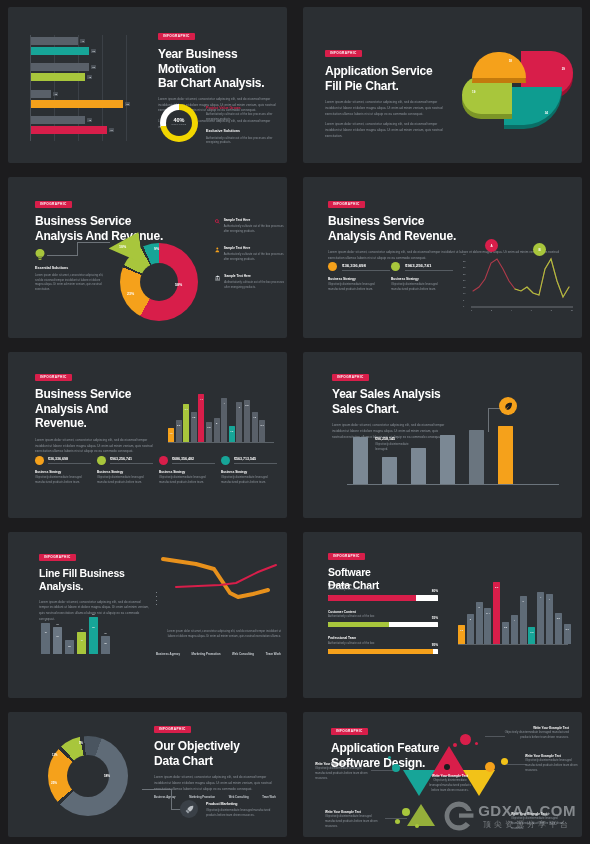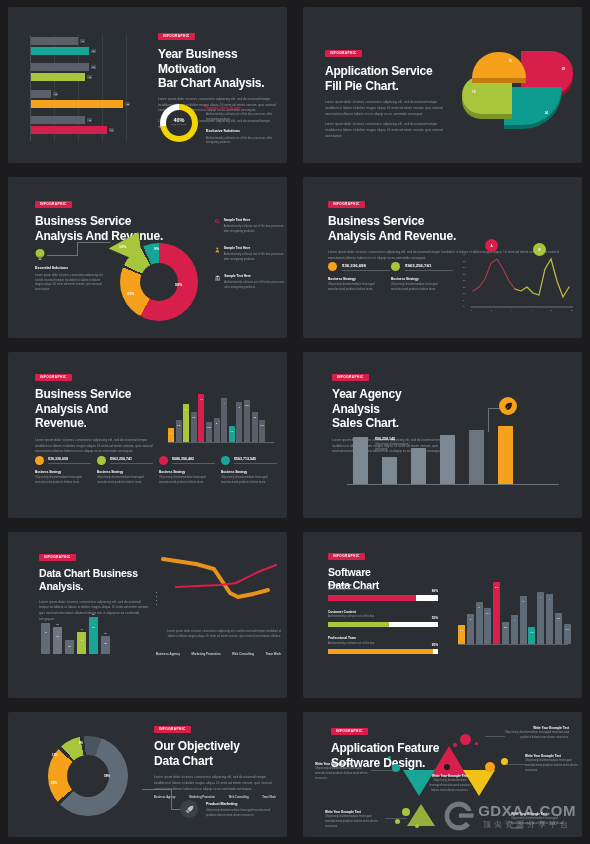--- a/index.html
+++ b/index.html
@@ -464,21 +464,21 @@
         </div>
       </div>
     </div>
   </div>
 
   <div class="slide">
     <div class="card">
       <div style="position:absolute;left:29px;top:12px;width:115px">
         <span class="badge">INFOGRAPHIC</span>
         <div class="title" style="margin-top:5px">
-          <div>Year Agency Analysis</div>
+          <div>Year Sales Analysis</div>
           <div>Sales Chart.</div>
         </div>
         <p class="body" style="margin-top:7px">Lorem ipsum dolor sit amet, consectetur adipiscing elit, sed do eiusmod tempor incididunt ut labore et dolore magna aliqua. Ut enim ad minim veniam, quis nostrud exercitation ullamco laboris nisi ut aliquip ex ea commodo consequat.</p>
       </div>
 
       <div class="vbars" style="left:50px;top:80px;height:52px;gap:14px">
         <div class="vbar" style="width:15px;height:47px;background:#7b8894"></div>
         <div class="vbar" style="width:15px;height:27px;background:#7b8894"></div>
         <div class="vbar" style="width:15px;height:36px;background:#7b8894"></div>
         <div class="vbar" style="width:15px;height:49px;background:#7b8894"></div>
@@ -500,21 +500,21 @@
         </svg>
       </div>
     </div>
   </div>
 
   <div class="slide">
     <div class="card">
       <div style="position:absolute;left:31px;top:12px;width:112px">
         <span class="badge">INFOGRAPHIC</span>
         <div class="title sm" style="margin-top:5px">
-          <div>Data Chart Business</div>
+          <div>Line Fill Business</div>
           <div>Analysis.</div>
         </div>
         <p class="body" style="margin-top:7px">Lorem ipsum dolor sit amet, consectetur adipiscing elit, sed do eiusmod tempor incididunt ut labore et dolore magna aliqua. Ut enim ad minim veniam, quis nostrud exercitation ullamco laboris nisi ut aliquip ex ea commodo consequat.</p>
       </div>
 
       <div class="vbars" style="left:33px;top:82px;height:40px;gap:3px;align-items:flex-end">
         <div class="vbar" style="width:9px;height:31px;background:#5f6b77">
           <span class="vb-num" style="top:-4px;color:#c9ced3;font-size:2.2px">A</span>
           <span class="vb-num" style="top:8px">40</span>
         </div>

